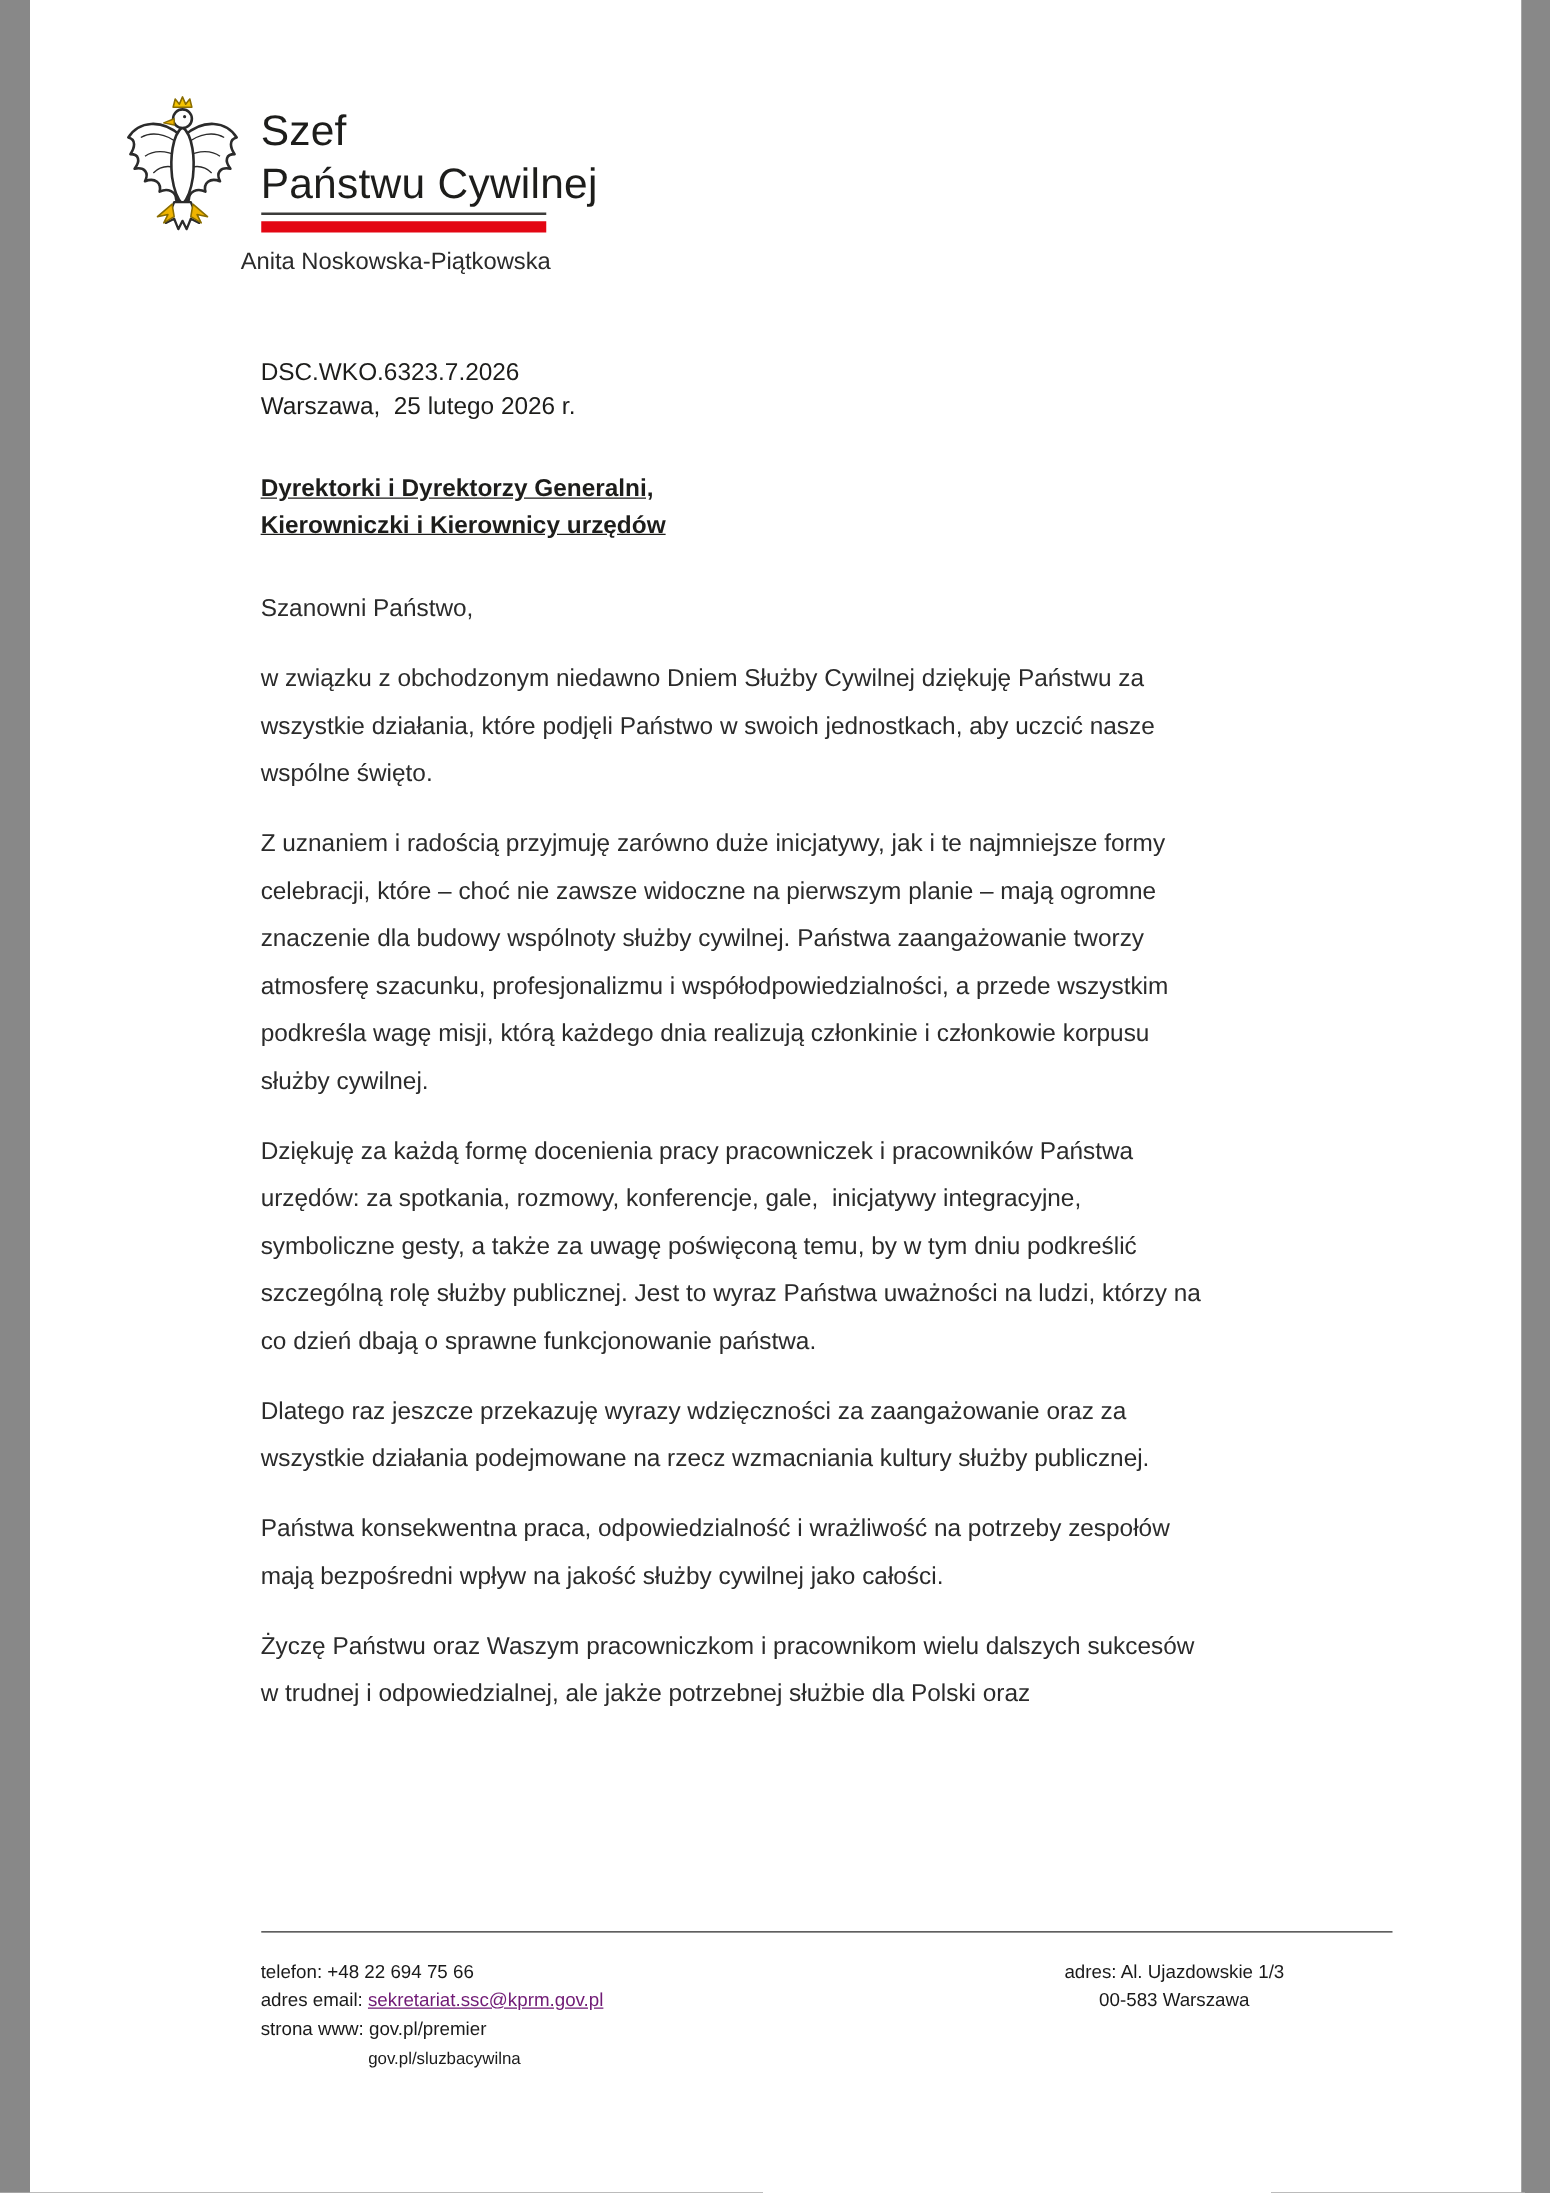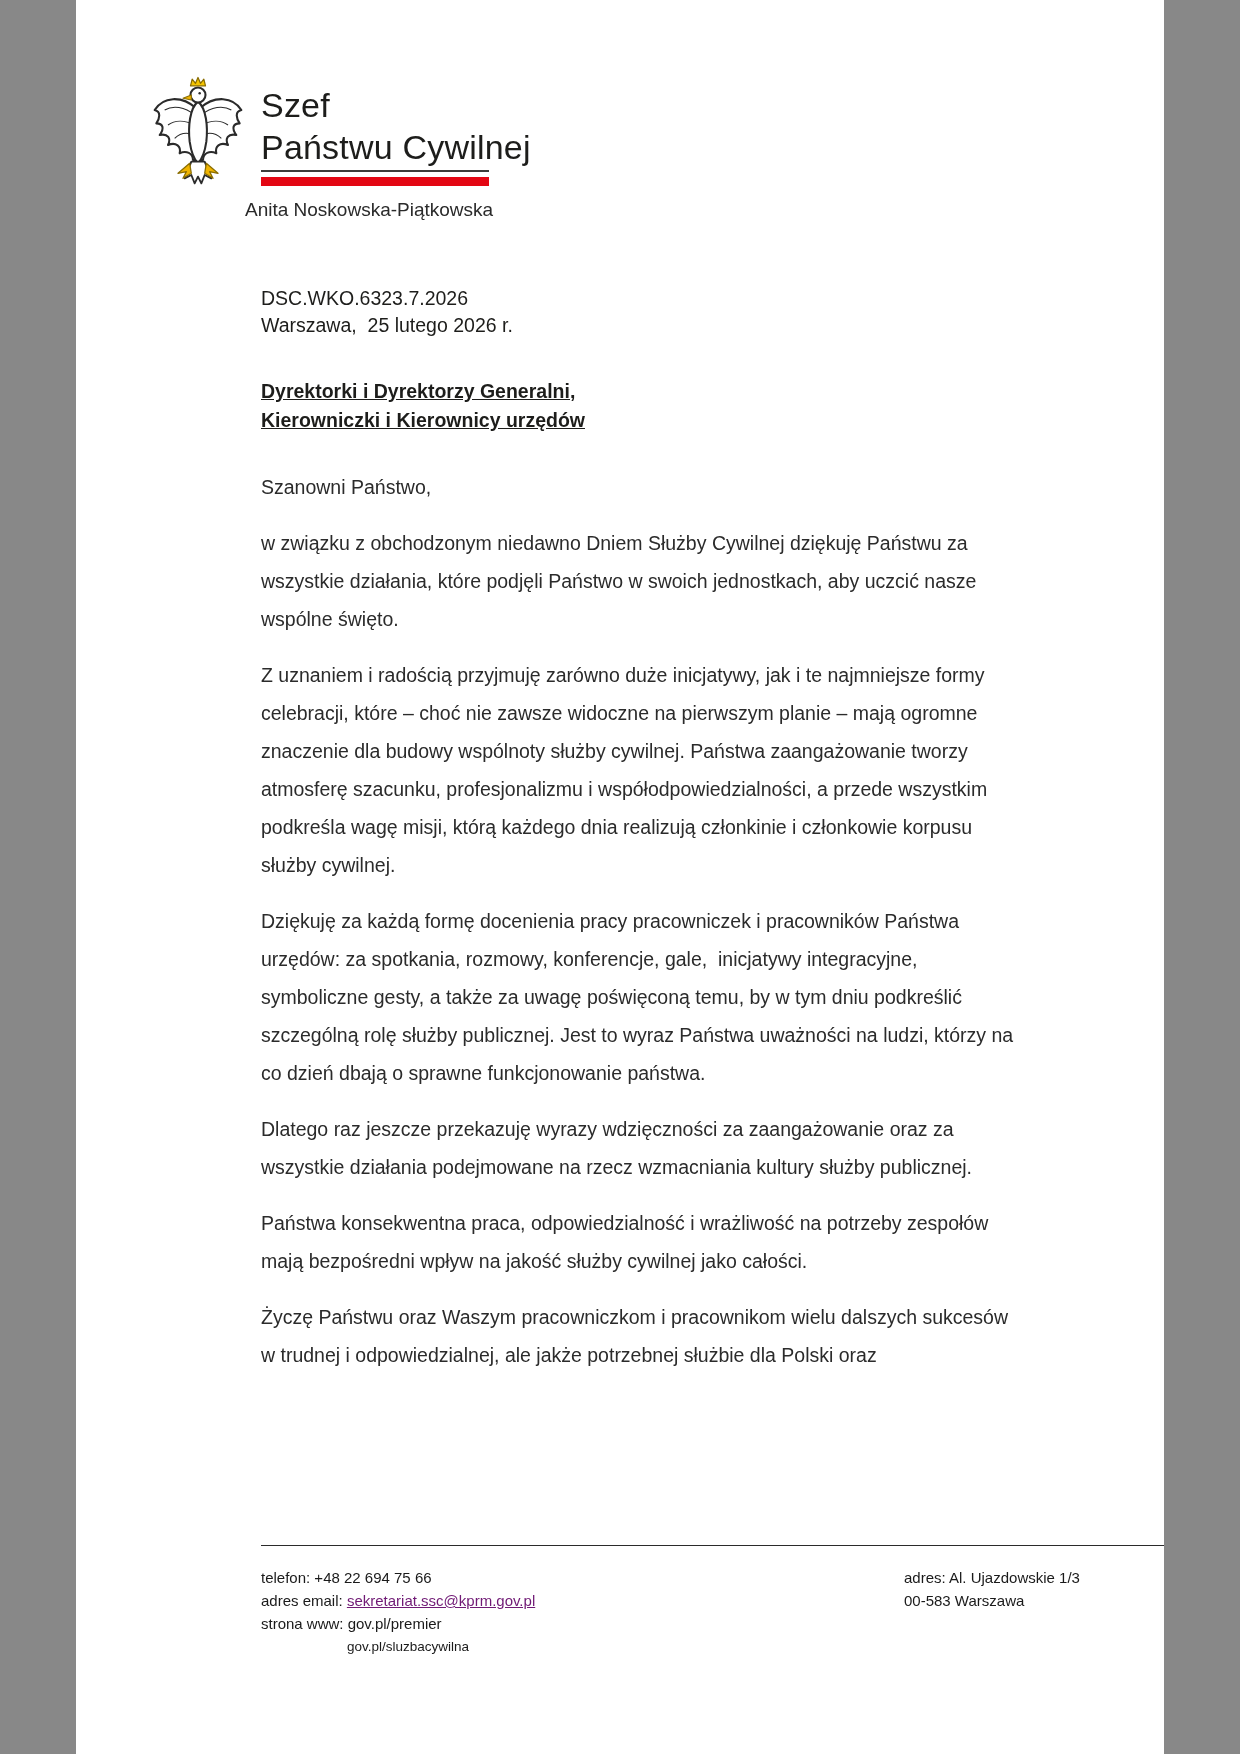--- a/index.html
+++ b/index.html
@@ -1,18 +1,18 @@
 <!DOCTYPE html>
 <html lang="pl"><head>
 <meta charset="utf-8">
 <style>
   html, body { margin: 0; padding: 0; background: #888; }
   .page {
     position: relative;
-    width: 1088px;
+    width: 1193px;
     height: 1754px;
     margin: 0 auto;
     background: #ffffff;
     font-family: "Liberation Sans", sans-serif;
     color: #1d1d1b;
     overflow: hidden;
   }
 
   
   .emblem { position: absolute; left: 72px; top: 76px; width: 100px; height: 118px; }
@@ -51,21 +51,21 @@
   .footer-divider {
     position: absolute; left: 185px; top: 1545px; width: 905px;
     border-top: 1.5px solid #2b2b2b;
   }
   .footer-left {
     position: absolute; left: 185px; top: 1566px;
     font-size: 15px; line-height: 23px; color: #1a1a1a;
   }
   .footer-right {
     position: absolute; left: 828px; top: 1566px;
-    font-size: 15px; line-height: 23px; color: #1a1a1a;
+    font-size: 15px; line-height: 23px; color: #1a1a1a; text-align: center;
   }
   .footer-left .www2 { padding-left: 86px; font-size: 13.5px; }
   a.email-link { color: #701a75; text-decoration: underline; cursor: pointer; }
 </style>
 </head>
 <body>
 
 <div class="page">
 
   <div class="emblem">

